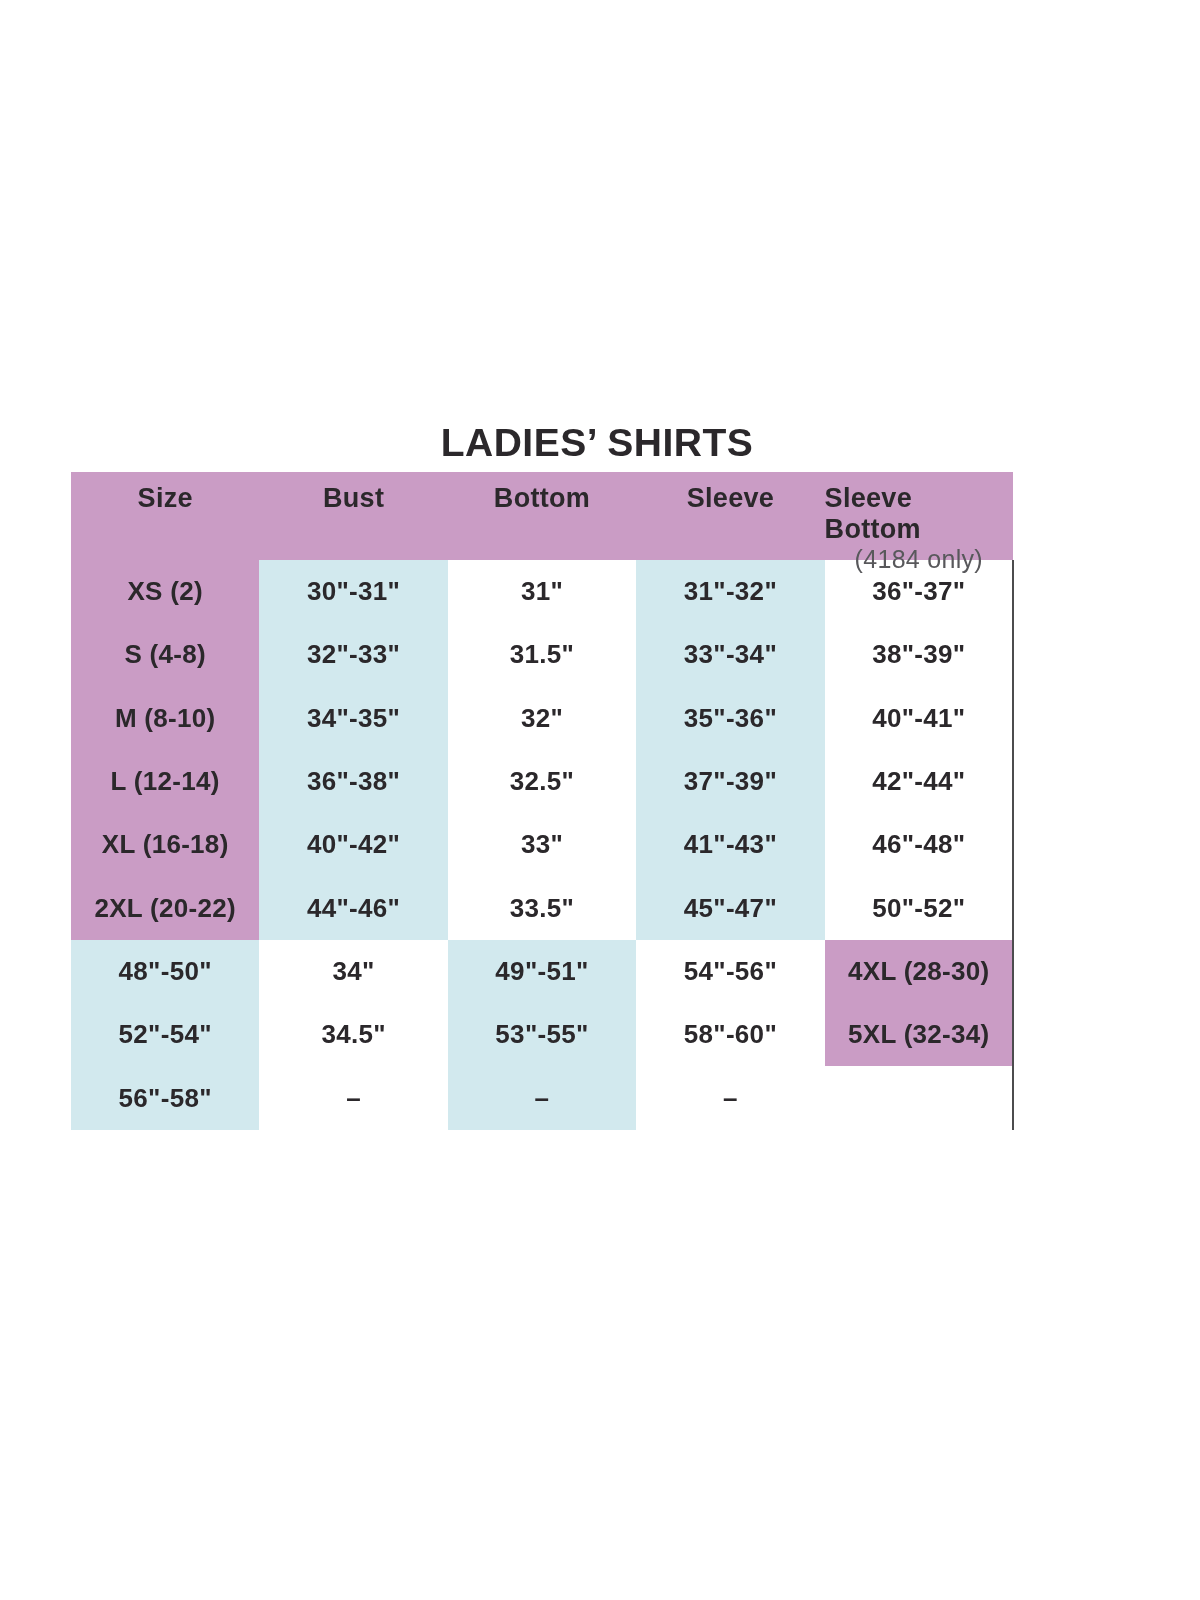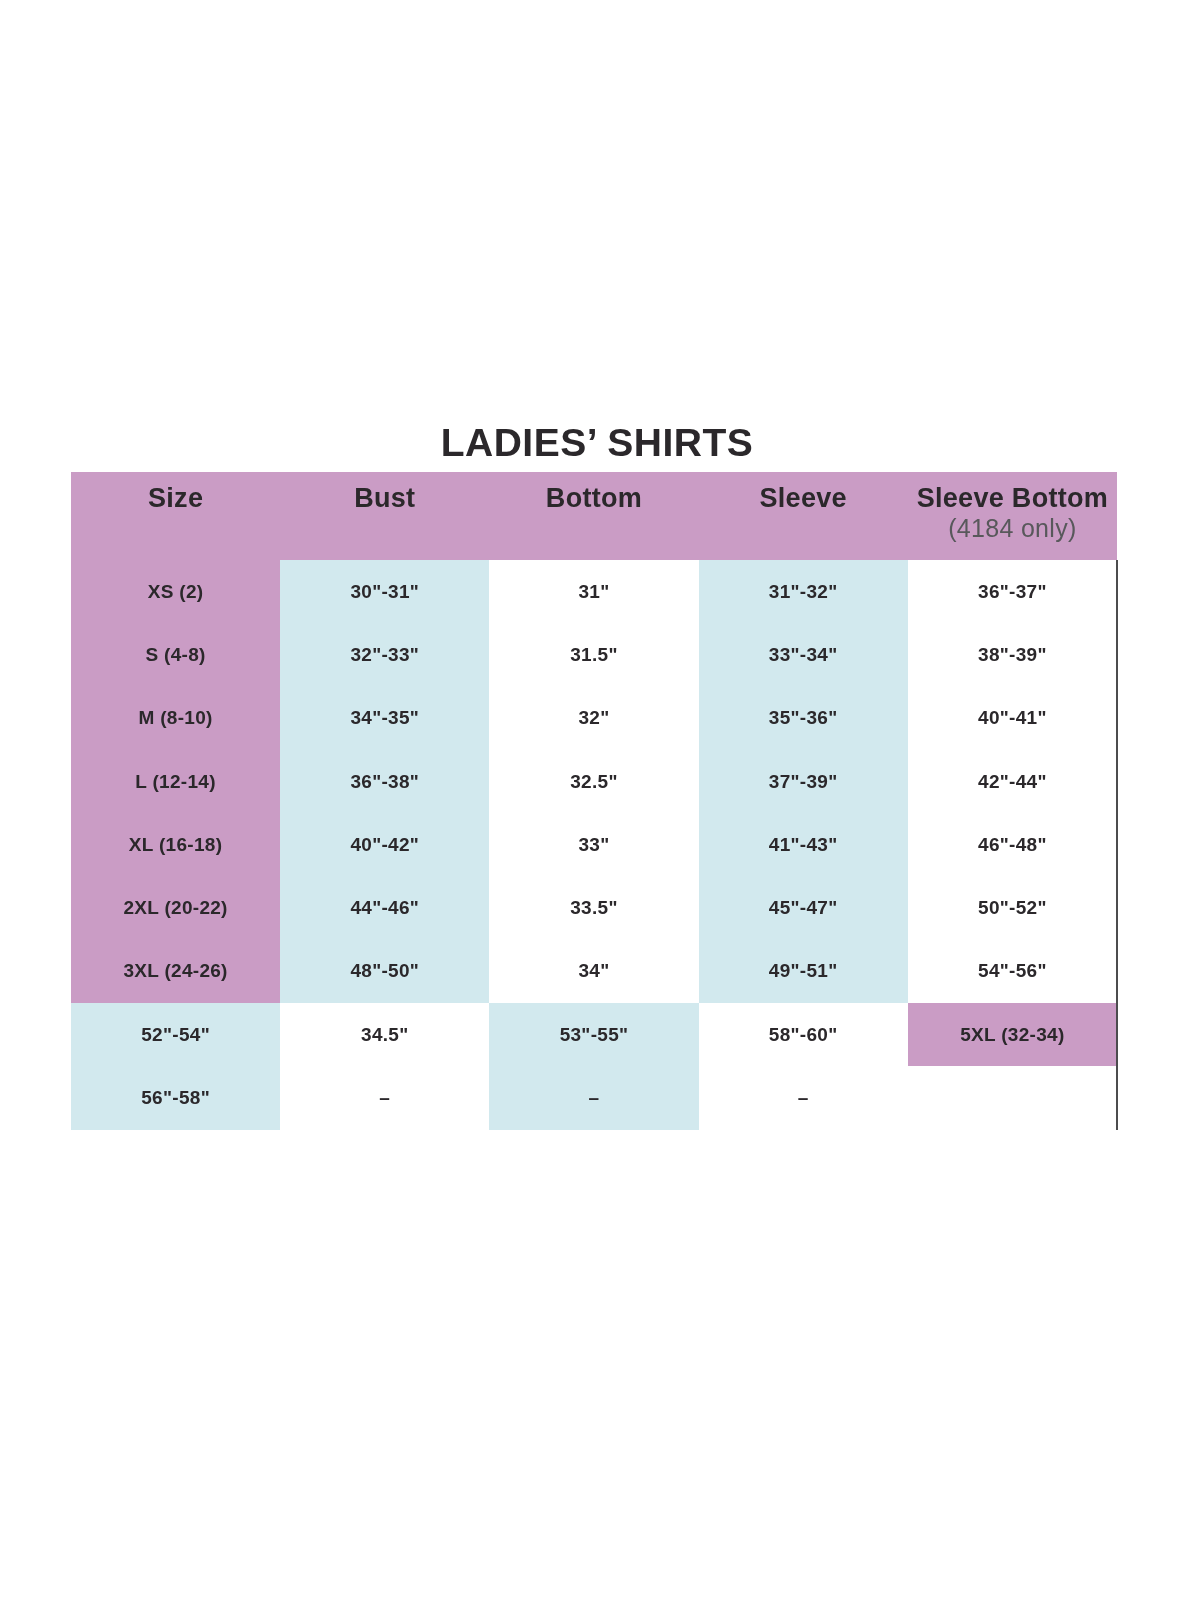--- a/index.html
+++ b/index.html
@@ -24,21 +24,21 @@
     margin:3px;
     text-align:center;
     font-size:39px;
     font-weight:700;
     letter-spacing:0.5px;
     color:var(--text-dark);
     line-height:46px;
   }
   .size-chart{
     position:absolute;
-    left:71px;top:472px;width:1046px;
+    left:71px;top:472px;width:942px;
   }
   .header-row{
     display:grid;
     grid-template-columns:repeat(5,1fr);
     height:88px;
     background:var(--header-pink);
   }
   .hcell{
     display:flex;
     flex-direction:column;
@@ -59,21 +59,21 @@
   }
   .table-body{
     display:grid;
     grid-template-columns:repeat(5,1fr);
     grid-auto-rows:63.3px;
   }
   .cell{
     display:flex;
     align-items:center;
     justify-content:center;
-    font-size:19px;
+    font-size:26px;
     font-weight:700;
     color:var(--text-dark);
     letter-spacing:0.3px;
   }
   .cell-size{background:var(--header-pink);}
   .cell-bust,.cell-bottom{background:var(--band-blue);}
   .cell-sleeve,.cell-swing{background:transparent;}
   .right-border{
     position:absolute;
     top:88px;
@@ -133,25 +133,25 @@
       <div class="cell cell-size">XL (16-18)</div>
       <div class="cell cell-bust">40"-42"</div>
       <div class="cell cell-sleeve">33"</div>
       <div class="cell cell-bottom">41"-43"</div>
       <div class="cell cell-swing">46"-48"</div>
       <div class="cell cell-size">2XL (20-22)</div>
       <div class="cell cell-bust">44"-46"</div>
       <div class="cell cell-sleeve">33.5"</div>
       <div class="cell cell-bottom">45"-47"</div>
       <div class="cell cell-swing">50"-52"</div>
-      <div class="cell cell-size">3XL (24-26)</div>
       <div class="cell cell-bust">48"-50"</div>
       <div class="cell cell-sleeve">34"</div>
       <div class="cell cell-bottom">49"-51"</div>
       <div class="cell cell-swing">54"-56"</div>
+      <div class="cell cell-size">4XL (28-30)</div>
       <div class="cell cell-bust">52"-54"</div>
       <div class="cell cell-sleeve">34.5"</div>
       <div class="cell cell-bottom">53"-55"</div>
       <div class="cell cell-swing">58"-60"</div>
       <div class="cell cell-size">5XL (32-34)</div>
       <div class="cell cell-bust">56"-58"</div>
       <div class="cell cell-sleeve">–</div>
       <div class="cell cell-bottom">–</div>
       <div class="cell cell-swing">–</div>
     </div>

